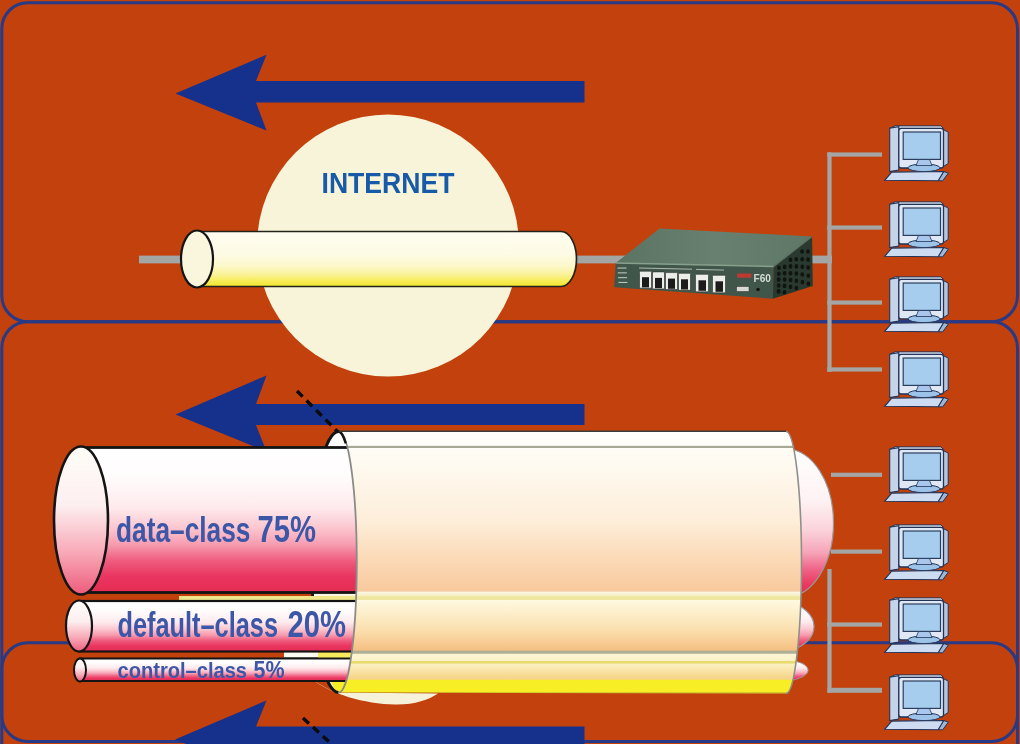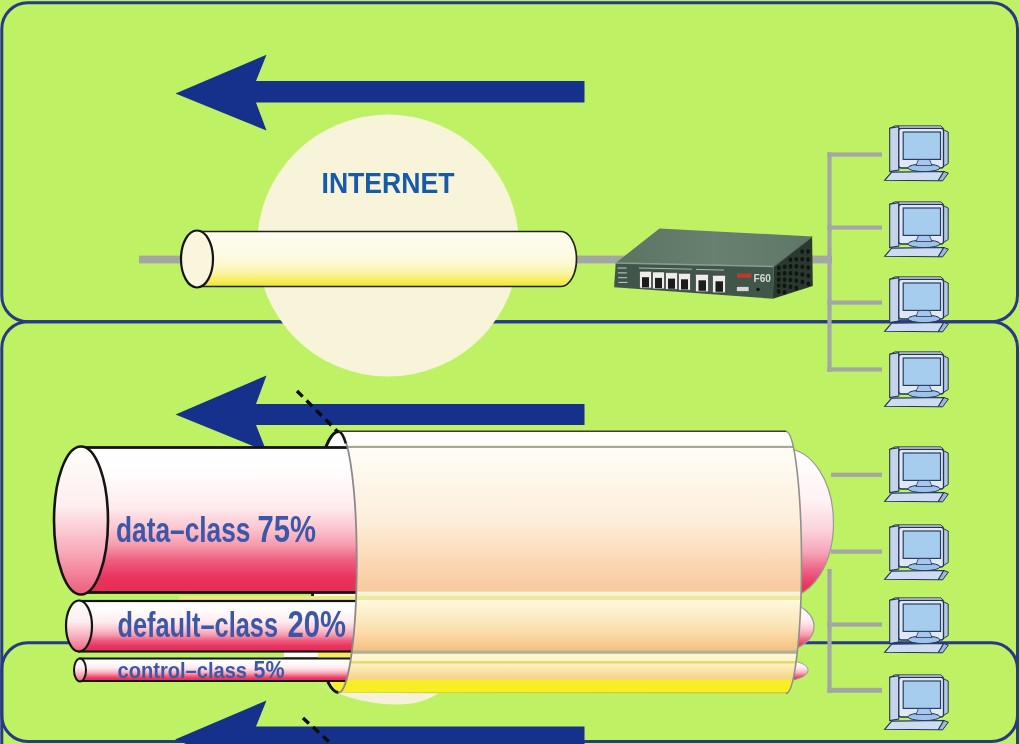--- a/index.html
+++ b/index.html
@@ -1,15 +1,15 @@
 <!DOCTYPE html>
 <html><head><meta charset="utf-8">
 <style>
 html,body{margin:0;padding:0;background:#000;}
-#stage{position:relative;width:1020px;height:744px;background:#bef264;overflow:hidden;font-family:"Liberation Sans", sans-serif;}
+#stage{position:relative;width:1020px;height:744px;background:#c2410c;overflow:hidden;font-family:"Liberation Sans", sans-serif;}
 </style></head>
 <body>
 <div id="stage">
 <svg width="1020" height="744" viewBox="0 0 1020 744">
 <defs>
   <linearGradient id="gYel" x1="0" y1="231.5" x2="0" y2="286.5" gradientUnits="userSpaceOnUse">
     <stop offset="0" stop-color="#fefdf0"></stop>
           <stop offset="0.42" stop-color="#fdfbe4"></stop>
     <stop offset="0.62" stop-color="#fcf8cc"></stop>
           <stop offset="0.78" stop-color="#faf29a"></stop>

